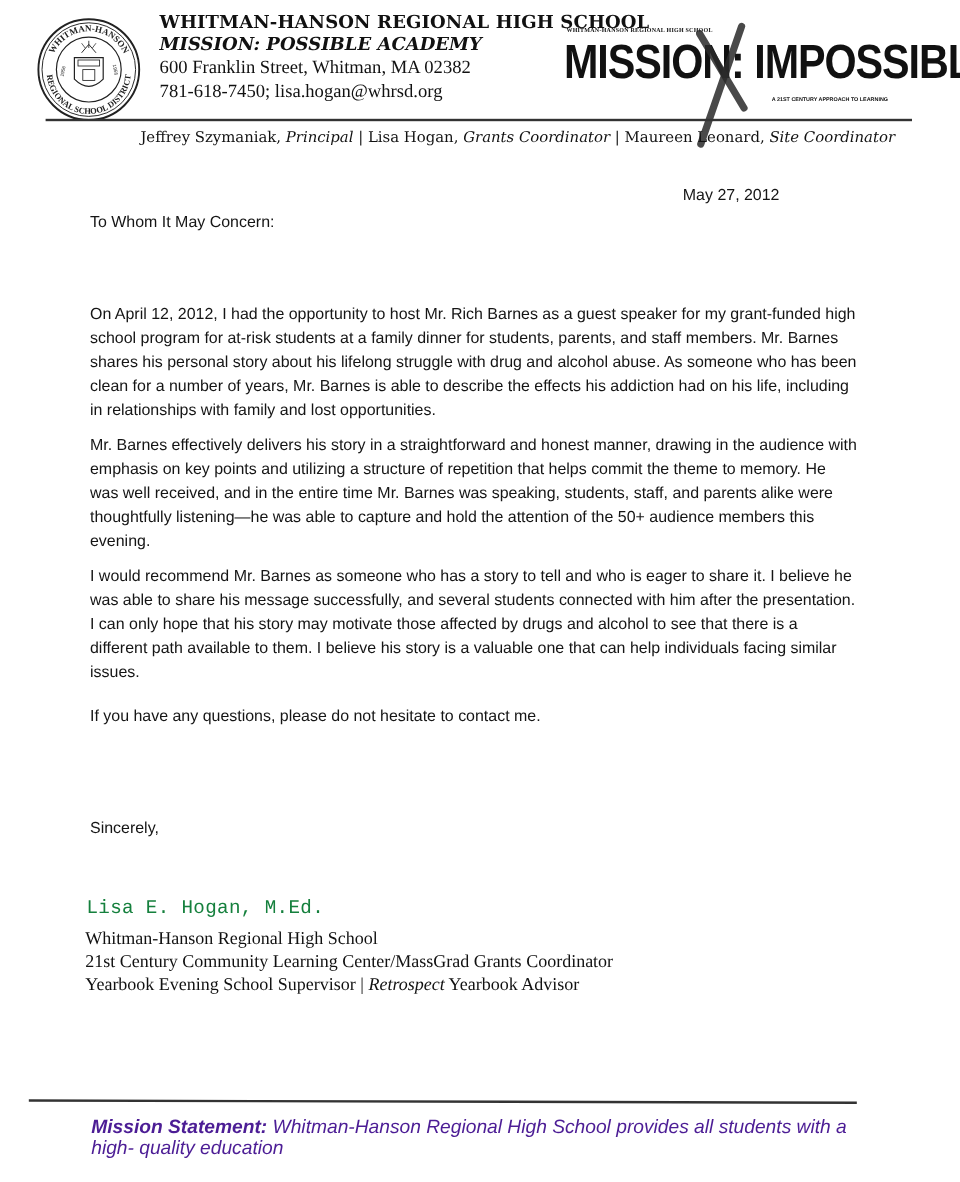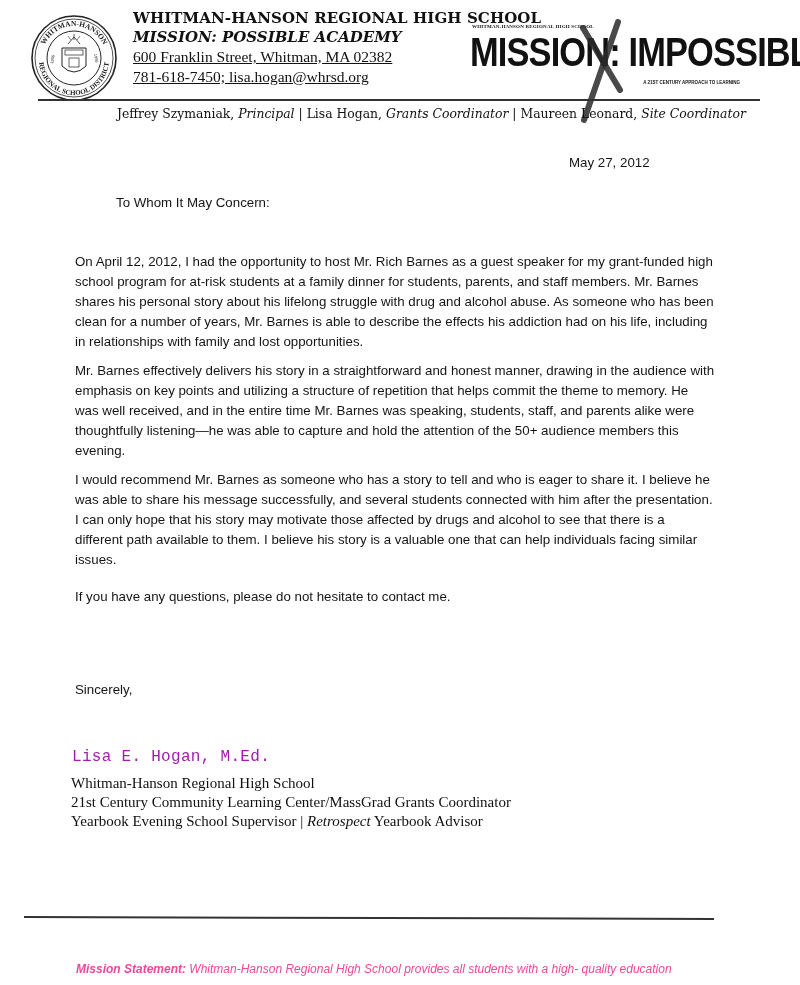--- a/index.html
+++ b/index.html
@@ -4,50 +4,50 @@
 <style>
   html, body { margin: 0; padding: 0; background: #ffffff; }
   body { width: 800px; height: 985px; position: relative; overflow: hidden; color: #111; }
   .abs { position: absolute; }
 
   
   .seal { left: 30px; top: 14px; width: 88px; height: 88px; }
   .head-text { left: 133px; top: 8px; font-family: "DejaVu Serif", "Liberation Serif", serif; color: #111; }
   .head-school { font-size: 15px; font-weight: bold; letter-spacing: 0.1px; line-height: 20px; white-space: nowrap; }
   .head-academy { font-size: 15px; font-weight: bold; font-style: italic; line-height: 19px; }
-  .head-line { font-family: "Liberation Serif", serif; font-size: 15.5px; line-height: 20px; text-decoration: underline; }
+  .head-line { font-family: "Liberation Serif", serif; font-size: 15.5px; line-height: 20px; }
 
   .logo { left: 470px; top: 20px; width: 270px; height: 78px; }
   .logo-small { position: absolute; left: 2px; top: 4px; font-family: "Liberation Serif", serif; font-size: 5px; font-weight: bold; letter-spacing: 0.2px; text-transform: uppercase; white-space: nowrap; }
   .logo-big { position: absolute; left: 0; top: 10px; font-family: "Liberation Sans", sans-serif; font-weight: bold; font-size: 40px; line-height: 44px; letter-spacing: -1px; transform: scaleX(0.86); transform-origin: left top; white-space: nowrap; color: #111; }
   .logo-tag { position: absolute; right: 0; top: 60px; font-family: "Liberation Sans", sans-serif; font-size: 4.5px; font-weight: bold; text-transform: uppercase; white-space: nowrap; }
   .logo-x { position: absolute; left: 0; top: 0; width: 270px; height: 100px; overflow: visible; }
 
   .rule-top { left: 38px; top: 99px; width: 722px; height: 2px; background: #333; }
   .staff { left: 117px; top: 106px; font-family: "DejaVu Serif", serif; font-size: 12.4px; white-space: nowrap; color: #111; }
   .staff i { font-style: italic; }
 
   
   .letter { font-family: "Liberation Sans", sans-serif; font-size: 13.3px; color: #151515; }
   .date { left: 569px; top: 155px; }
-  .salutation { left: 75px; top: 195px; margin-left: 41px; }
+  .salutation { left: 75px; top: 177px; }
   .para { position: absolute; left: 75px; width: 640px; line-height: 20.1px; margin: 0; }
   .p1 { top: 252px; }
   .p2 { top: 361px; }
   .p3 { top: 470px; }
   .p4 { top: 587px; }
   .closing { left: 75px; top: 682px; }
 
-  .signame { left: 72px; top: 748px; font-family: "Liberation Mono", "DejaVu Sans Mono", monospace; font-size: 16px; color: #a21caf; letter-spacing: 0.3px; white-space: nowrap; }
+  .signame { left: 72px; top: 748px; font-family: "Liberation Mono", "DejaVu Sans Mono", monospace; font-size: 16px; color: #15803d; letter-spacing: 0.3px; white-space: nowrap; }
   .sigblock { left: 71px; top: 774px; font-family: "Liberation Serif", "DejaVu Serif", serif; font-size: 15px; line-height: 19px; color: #111; }
   .sigblock i { font-style: italic; }
 
   
   .rule-bottom { left: 24px; top: 917px; width: 690px; height: 2px; background: #333; transform: rotate(0.15deg); }
-  .mission { left: 76px; top: 960px; width: 640px; font-family: "Liberation Sans", sans-serif; font-size: 12px; font-style: italic; line-height: 18px; color: #ec4899; }
+  .mission { left: 76px; top: 931px; width: 640px; font-family: "Liberation Sans", sans-serif; font-size: 16px; font-style: italic; line-height: 18px; color: #4c1d95; }
   .mission .label { font-weight: bold; }
   .mission .line2 { display: block; padding-left: 24px; }
 </style>
 </head>
 <body>
 
 <svg class="abs seal" viewBox="0 0 88 88">
   <circle cx="44" cy="44" r="42" fill="none" stroke="#222" stroke-width="1.6"></circle>
   <circle cx="44" cy="44" r="39" fill="none" stroke="#222" stroke-width="0.8"></circle>
   <circle cx="44" cy="44" r="27" fill="none" stroke="#222" stroke-width="1"></circle>

